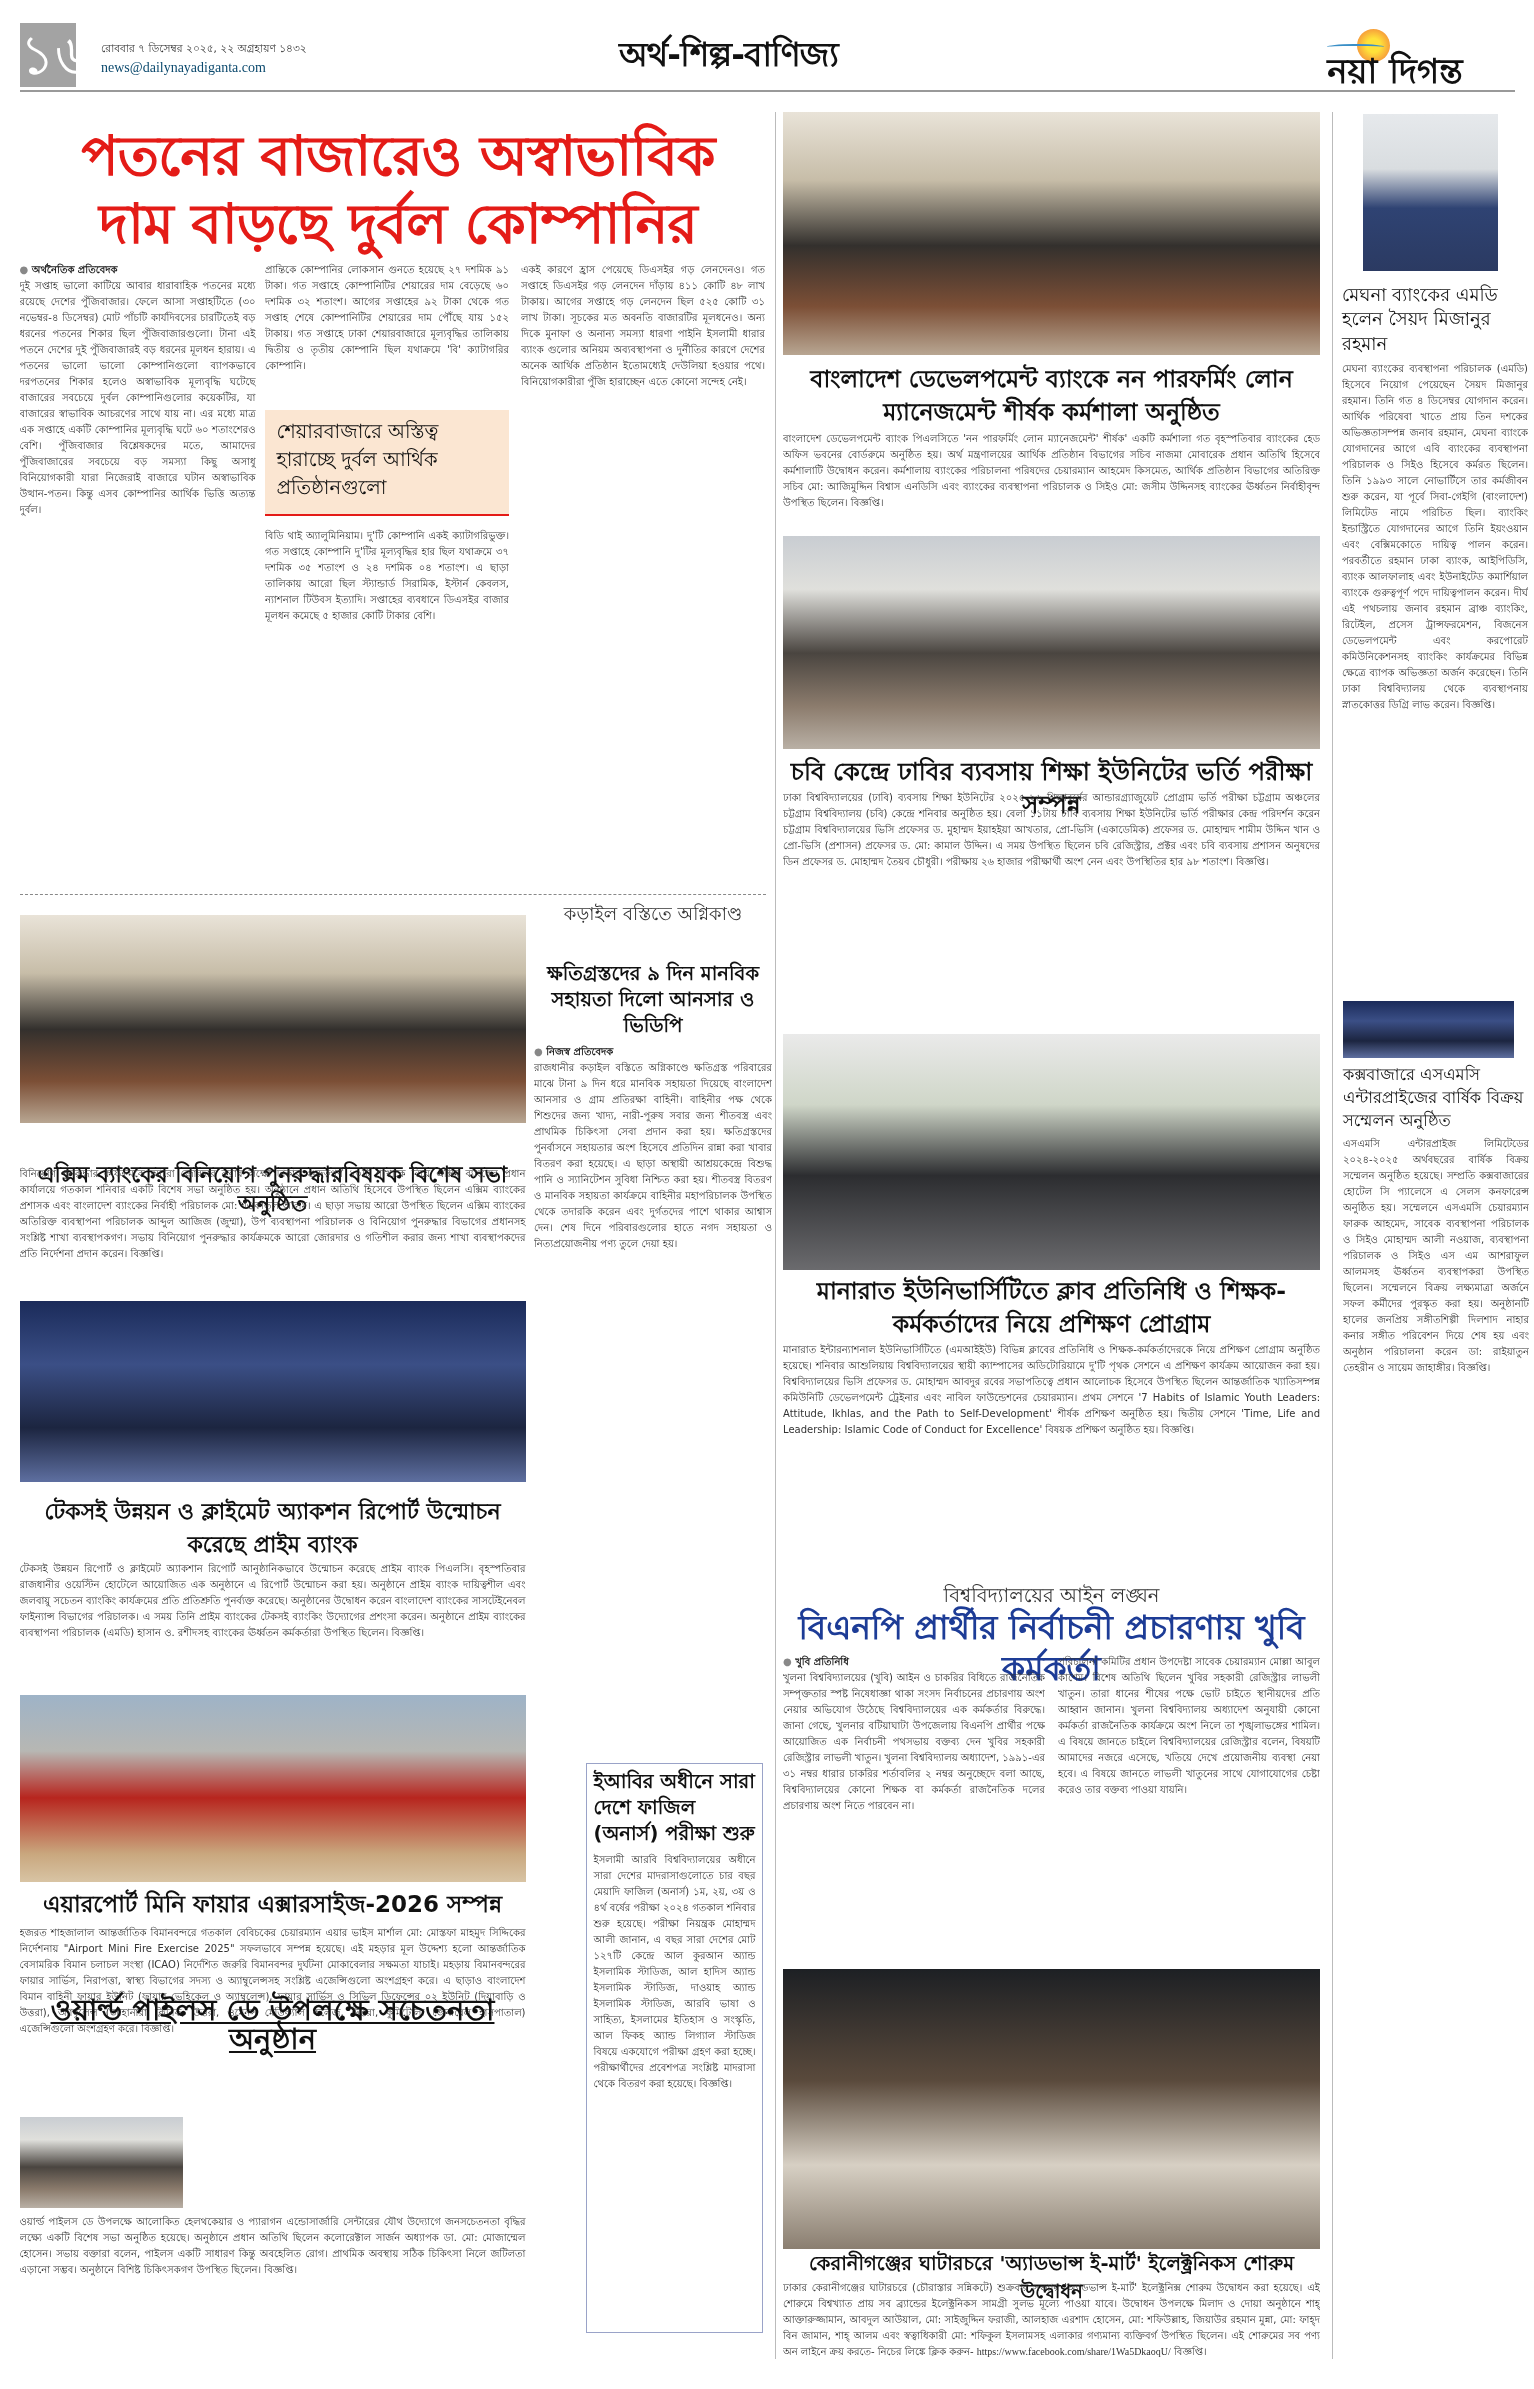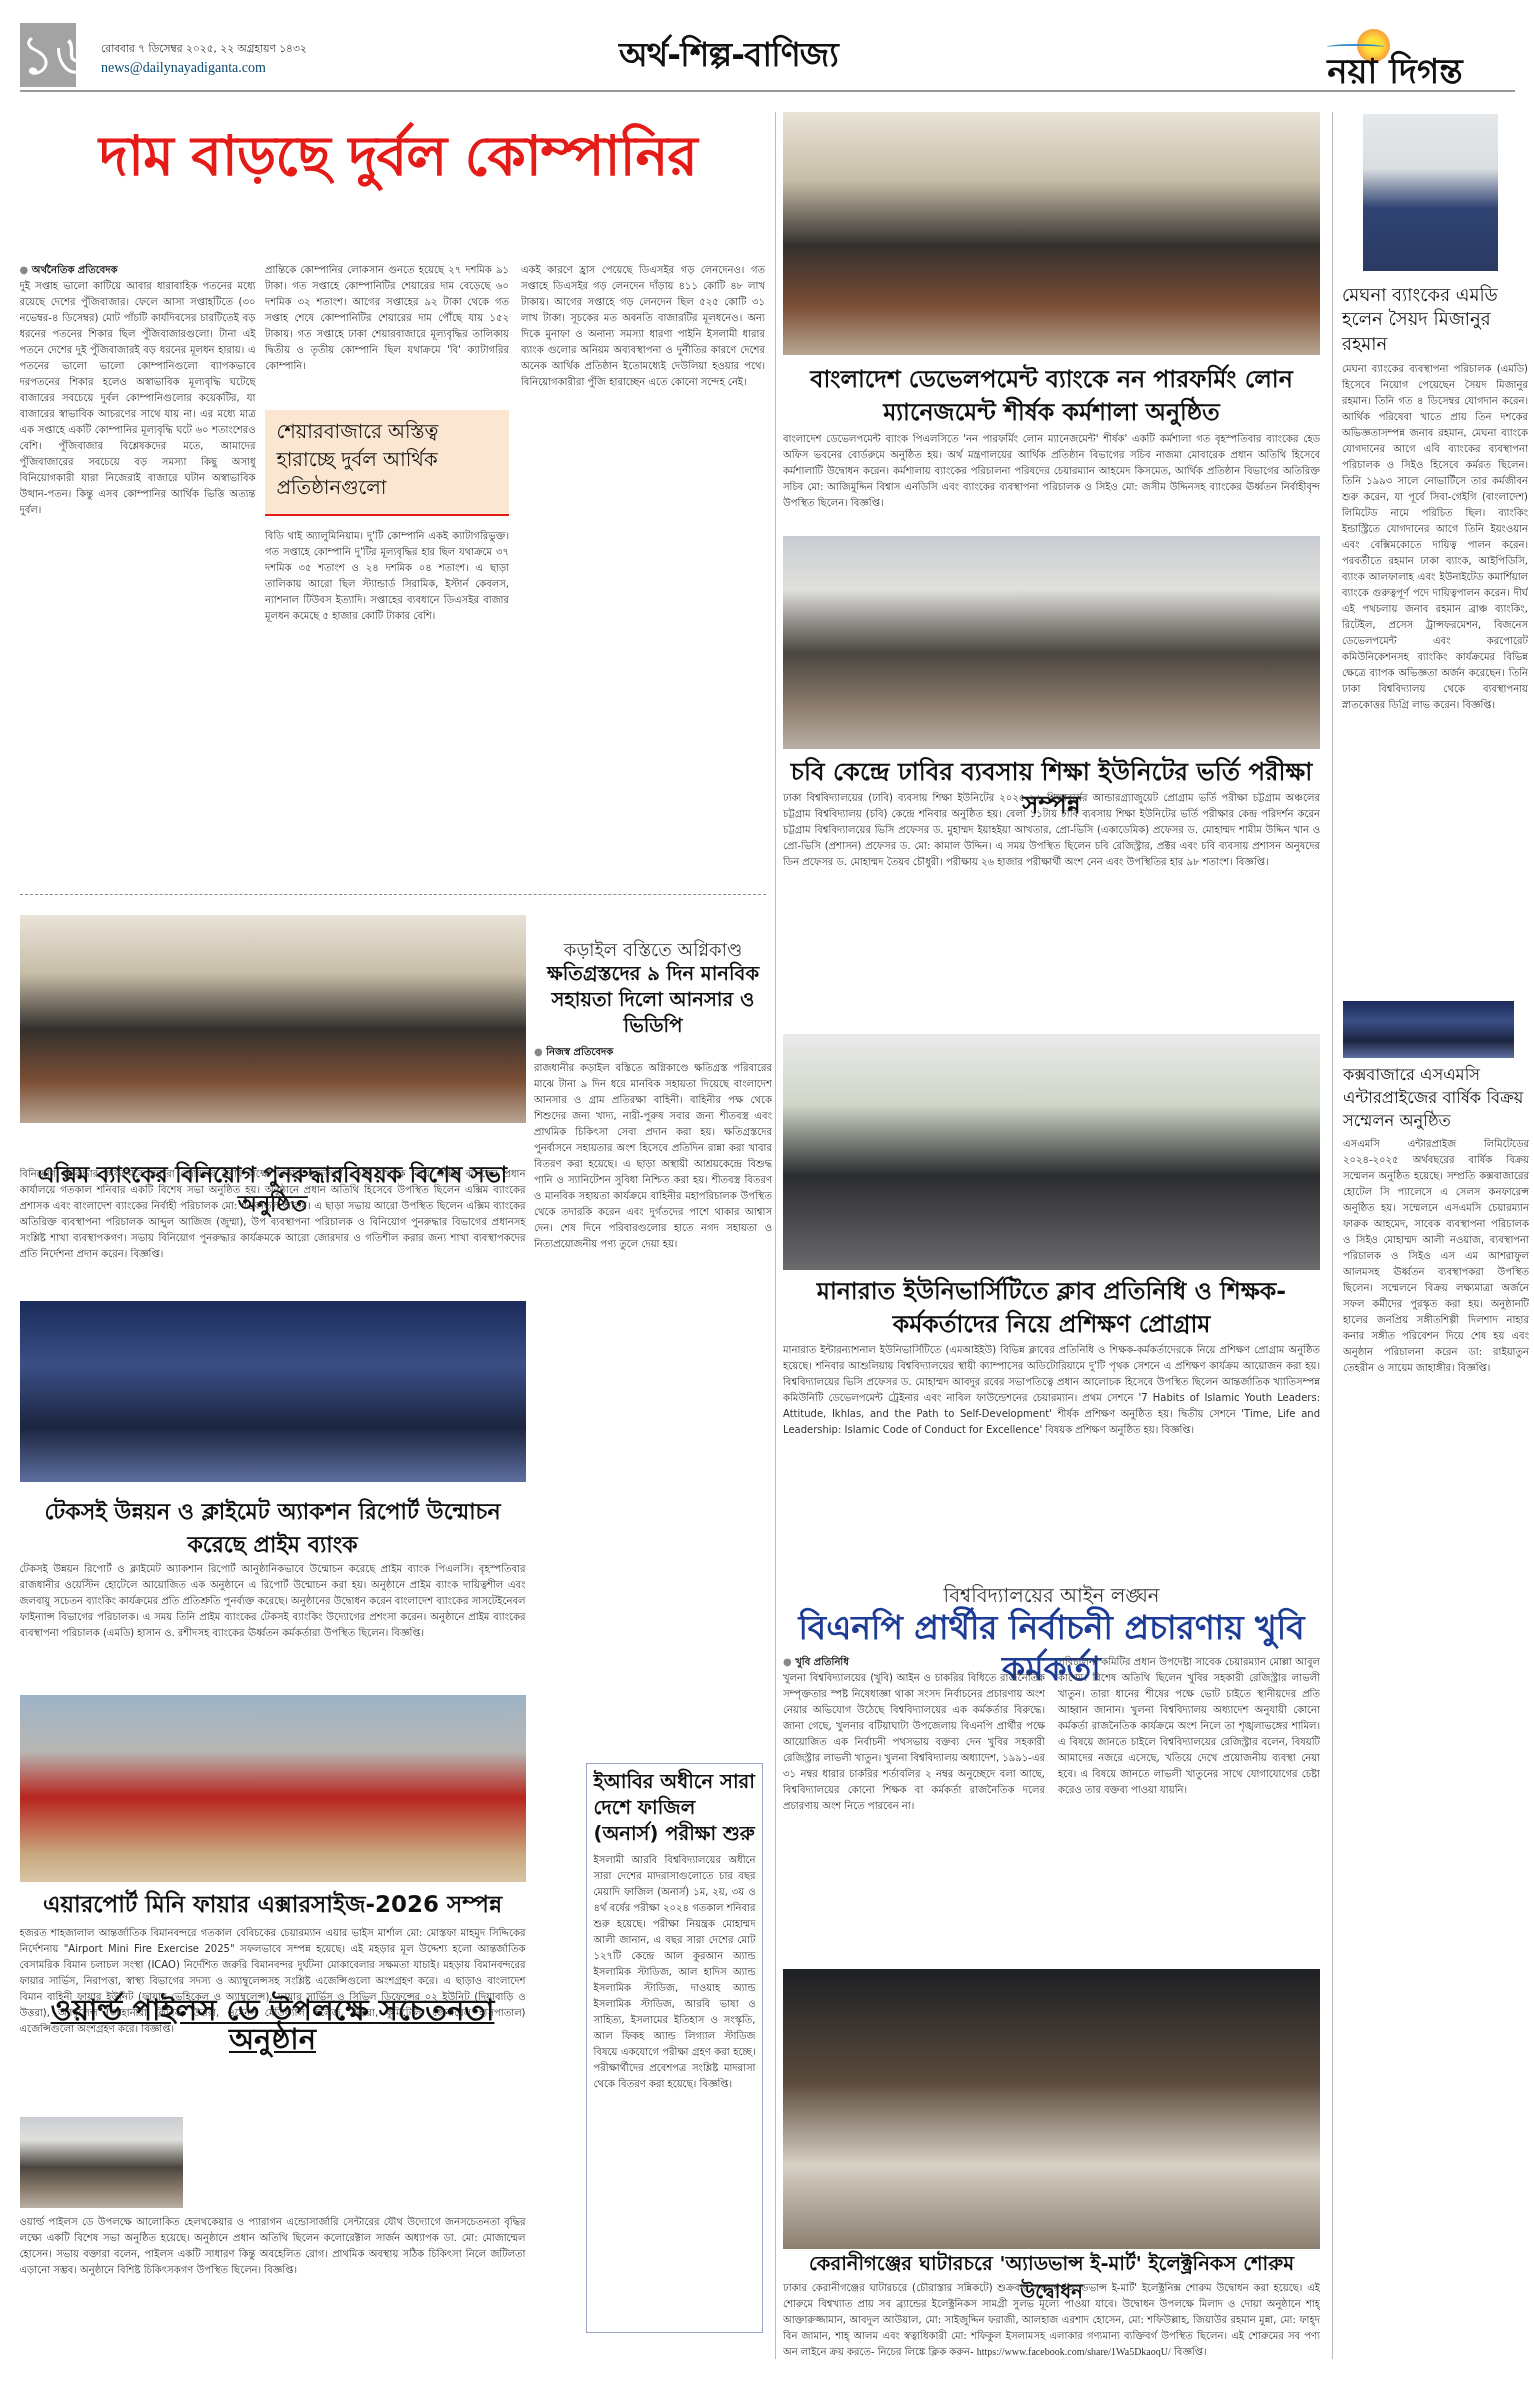--- a/index.html
+++ b/index.html
@@ -47,20 +47,21 @@
   <div class="abs section-title">অর্থ-শিল্প-বাণিজ্য</div>
   <div class="abs logo">
     <div class="logo-sun"></div>
     <div class="logo-wave"></div>
     <div class="logo-text">নয়া দিগন্ত</div>
   </div>
 </div>
 <div class="abs header-rule"></div>
 
 <div class="abs lead-head">
+  <div>পতনের বাজারেও অস্বাভাবিক</div>
   <div>দাম বাড়ছে দুর্বল কোম্পানির</div>
 </div>
 <div class="abs col-text" style="left:19.5px; top:262px; width:236px; height:620px;">
   <div class="byline">অর্থনৈতিক প্রতিবেদক</div>
   <div>দুই সপ্তাহ ভালো কাটিয়ে আবার ধারাবাহিক পতনের মধ্যে রয়েছে দেশের পুঁজিবাজার। ফেলে আসা সপ্তাহটিতে (৩০ নভেম্বর-৪ ডিসেম্বর) মোট পাঁচটি কার্যদিবসের চারটিতেই বড় ধরনের পতনের শিকার ছিল পুঁজিবাজারগুলো। টানা এই পতনে দেশের দুই পুঁজিবাজারই বড় ধরনের মূলধন হারায়। এ পতনের ভালো ভালো কোম্পানিগুলো ব্যাপকভাবে দরপতনের শিকার হলেও অস্বাভাবিক মূল্যবৃদ্ধি ঘটেছে বাজারের সবচেয়ে দুর্বল কোম্পানিগুলোর কয়েকটির, যা বাজারের স্বাভাবিক আচরণের সাথে যায় না। এর মধ্যে মাত্র এক সপ্তাহে একটি কোম্পানির মূল্যবৃদ্ধি ঘটে ৬০ শতাংশেরও বেশি। পুঁজিবাজার বিশ্লেষকদের মতে, আমাদের পুঁজিবাজারের সবচেয়ে বড় সমস্যা কিছু অসাধু বিনিয়োগকারী যারা নিজেরাই বাজারে ঘটান অস্বাভাবিক উত্থান-পতন। কিন্তু এসব কোম্পানির আর্থিক ভিত্তি অত্যন্ত দুর্বল।</div>
 </div>
 <div class="abs col-text" style="left:265px; top:262px; width:244px; height:142px;">প্রান্তিকে কোম্পানির লোকসান গুনতে হয়েছে ২৭ দশমিক ৯১ টাকা। গত সপ্তাহে কোম্পানিটির শেয়ারের দাম বেড়েছে ৬০ দশমিক ৩২ শতাংশ। আগের সপ্তাহের ৯২ টাকা থেকে গত সপ্তাহ শেষে কোম্পানিটির শেয়ারের দাম পৌঁছে যায় ১৫২ টাকায়। গত সপ্তাহে ঢাকা শেয়ারবাজারে মূল্যবৃদ্ধির তালিকায় দ্বিতীয় ও তৃতীয় কোম্পানি ছিল যথাক্রমে 'বি' ক্যাটাগরির কোম্পানি।</div>
 <div class="abs box-head">শেয়ারবাজারে অস্তিত্ব হারাচ্ছে দুর্বল আর্থিক প্রতিষ্ঠানগুলো</div>
 <div class="abs col-text" style="left:265px; top:528px; width:244px; height:358px;">বিডি থাই অ্যালুমিনিয়াম। দু'টি কোম্পানি একই ক্যাটাগরিভুক্ত। গত সপ্তাহে কোম্পানি দু'টির মূল্যবৃদ্ধির হার ছিল যথাক্রমে ৩৭ দশমিক ৩৫ শতাংশ ও ২৪ দশমিক ০৪ শতাংশ। এ ছাড়া তালিকায় আরো ছিল স্ট্যান্ডার্ড সিরামিক, ইস্টার্ন কেবলস, ন্যাশনাল টিউবস ইত্যাদি। সপ্তাহের ব্যবধানে ডিএসইর বাজার মূলধন কমেছে ৫ হাজার কোটি টাকার বেশি।</div>
 <div class="abs col-text" style="left:521px; top:262px; width:244px; height:622px;">একই কারণে হ্রাস পেয়েছে ডিএসইর গড় লেনদেনও। গত সপ্তাহে ডিএসইর গড় লেনদেন দাঁড়ায় ৪১১ কোটি ৪৮ লাখ টাকায়। আগের সপ্তাহে গড় লেনদেন ছিল ৫২৫ কোটি ৩১ লাখ টাকা। সূচকের মত অবনতি বাজারটির মূলধনেও। অন্য দিকে মুনাফা ও অনান্য সমস্যা ধারণা পাইনি ইসলামী ধারার ব্যাংক গুলোর অনিয়ম অব্যবস্থাপনা ও দুর্নীতির কারণে দেশের অনেক আর্থিক প্রতিষ্ঠান ইতোমধ্যেই দেউলিয়া হওয়ার পথে। বিনিয়োগকারীরা পুঁজি হারাচ্ছেন এতে কোনো সন্দেহ নেই।</div>
@@ -76,21 +77,21 @@
 
 <div class="abs photo hall" style="left:783px; top:536px; width:537px; height:213px;"></div>
 <div class="abs article-head" style="left:783px; top:755px; width:537px; font-size:24.4px; line-height:33px;">চবি কেন্দ্রে ঢাবির ব্যবসায় শিক্ষা ইউনিটের ভর্তি পরীক্ষা সম্পন্ন</div>
 <div class="abs col-text" style="left:783px; top:790px; width:537px; height:130px;">ঢাকা বিশ্ববিদ্যালয়ের (ঢাবি) ব্যবসায় শিক্ষা ইউনিটের ২০২৫-২৬ শিক্ষাবর্ষের আন্ডারগ্র্যাজুয়েট প্রোগ্রাম ভর্তি পরীক্ষা চট্টগ্রাম অঞ্চলের চট্টগ্রাম বিশ্ববিদ্যালয় (চবি) কেন্দ্রে শনিবার অনুষ্ঠিত হয়। বেলা ১১টায় ঢাবি ব্যবসায় শিক্ষা ইউনিটের ভর্তি পরীক্ষার কেন্দ্র পরিদর্শন করেন চট্টগ্রাম বিশ্ববিদ্যালয়ের ভিসি প্রফেসর ড. মুহাম্মদ ইয়াহইয়া আখতার, প্রো-ভিসি (একাডেমিক) প্রফেসর ড. মোহাম্মদ শামীম উদ্দিন খান ও প্রো-ভিসি (প্রশাসন) প্রফেসর ড. মো: কামাল উদ্দিন। এ সময় উপস্থিত ছিলেন চবি রেজিস্ট্রার, প্রক্টর এবং চবি ব্যবসায় প্রশাসন অনুষদের ডিন প্রফেসর ড. মোহাম্মদ তৈয়ব চৌধুরী। পরীক্ষায় ২৬ হাজার পরীক্ষার্থী অংশ নেন এবং উপস্থিতির হার ৯৮ শতাংশ। বিজ্ঞপ্তি।</div>
 
 <div class="abs photo blue" style="left:1343px; top:1001px; width:171px; height:57px;"></div>
 <div class="abs" style="left:1343px; top:1063px; width:187px; font-size:16.3px; line-height:23px; color:#111;">কক্সবাজারে এসএমসি এন্টারপ্রাইজের বার্ষিক বিক্রয় সম্মেলন অনুষ্ঠিত</div>
 <div class="abs col-text" style="left:1343px; top:1136px; width:186px; height:1205px;">এসএমসি এন্টারপ্রাইজ লিমিটেডের ২০২৪-২০২৫ অর্থবছরের বার্ষিক বিক্রয় সম্মেলন অনুষ্ঠিত হয়েছে। সম্প্রতি কক্সবাজারের হোটেল সি প্যালেসে এ সেলস কনফারেন্স অনুষ্ঠিত হয়। সম্মেলনে এসএমসি চেয়ারম্যান ফারুক আহমেদ, সাবেক ব্যবস্থাপনা পরিচালক ও সিইও মোহাম্মদ আলী নওয়াজ, ব্যবস্থাপনা পরিচালক ও সিইও এস এম আশরাফুল আলমসহ ঊর্ধ্বতন ব্যবস্থাপকরা উপস্থিত ছিলেন। সম্মেলনে বিক্রয় লক্ষ্যমাত্রা অর্জনে সফল কর্মীদের পুরস্কৃত করা হয়। অনুষ্ঠানটি হালের জনপ্রিয় সঙ্গীতশিল্পী দিলশাদ নাহার কনার সঙ্গীত পরিবেশন দিয়ে শেষ হয় এবং অনুষ্ঠান পরিচালনা করেন ডা: রাইয়াতুন তেহরীন ও সায়েম জাহাঙ্গীর। বিজ্ঞপ্তি।</div>
 
 <div class="abs photo meeting" style="left:19.5px; top:915px; width:506px; height:208px;"></div>
-<div class="abs kicker" style="left:534px; top:936px; width:238px; font-size:18px;">কড়াইল বস্তিতে অগ্নিকাণ্ড</div>
+<div class="abs kicker" style="left:534px; top:900px; width:238px; font-size:18px;">কড়াইল বস্তিতে অগ্নিকাণ্ড</div>
 <div class="abs article-head" style="left:534px; top:961px; width:238px; font-size:19.5px; line-height:26px;">ক্ষতিগ্রস্তদের ৯ দিন মানবিক সহায়তা দিলো আনসার ও ভিডিপি</div>
 <div class="abs col-text" style="left:534px; top:1044px; width:238px; height:798px;">
   <div class="byline">নিজস্ব প্রতিবেদক</div>
   <div>রাজধানীর কড়াইল বস্তিতে অগ্নিকাণ্ডে ক্ষতিগ্রস্ত পরিবারের মাঝে টানা ৯ দিন ধরে মানবিক সহায়তা দিয়েছে বাংলাদেশ আনসার ও গ্রাম প্রতিরক্ষা বাহিনী। বাহিনীর পক্ষ থেকে শিশুদের জন্য খাদ্য, নারী-পুরুষ সবার জন্য শীতবস্ত্র এবং প্রাথমিক চিকিৎসা সেবা প্রদান করা হয়। ক্ষতিগ্রস্তদের পুনর্বাসনে সহায়তার অংশ হিসেবে প্রতিদিন রান্না করা খাবার বিতরণ করা হয়েছে। এ ছাড়া অস্থায়ী আশ্রয়কেন্দ্রে বিশুদ্ধ পানি ও স্যানিটেশন সুবিধা নিশ্চিত করা হয়। শীতবস্ত্র বিতরণ ও মানবিক সহায়তা কার্যক্রমে বাহিনীর মহাপরিচালক উপস্থিত থেকে তদারকি করেন এবং দুর্গতদের পাশে থাকার আশ্বাস দেন। শেষ দিনে পরিবারগুলোর হাতে নগদ সহায়তা ও নিত্যপ্রয়োজনীয় পণ্য তুলে দেয়া হয়।</div>
 </div>
 
 <div class="abs article-head" style="left:19.5px; top:1133px; width:506px; font-size:22px; line-height:29px;margin-top:27px;">এক্সিম ব্যাংকের বিনিয়োগ পুনরুদ্ধারবিষয়ক বিশেষ সভা অনুষ্ঠিত</div>
 <div class="abs col-text" style="left:19.5px; top:1166px; width:506px; height:122px;">বিনিয়োগ পুনরুদ্ধার কার্যক্রমকে আরো জোরদার করার লক্ষ্যে ঢাকার গুরুত্বপূর্ণ ১০টি শাখাকে নিয়ে এক্সিম ব্যাংকের প্রধান কার্যালয়ে গতকাল শনিবার একটি বিশেষ সভা অনুষ্ঠিত হয়। অনুষ্ঠানে প্রধান অতিথি হিসেবে উপস্থিত ছিলেন এক্সিম ব্যাংকের প্রশাসক এবং বাংলাদেশ ব্যাংকের নির্বাহী পরিচালক মো: শওকাতুল আলম। এ ছাড়া সভায় আরো উপস্থিত ছিলেন এক্সিম ব্যাংকের অতিরিক্ত ব্যবস্থাপনা পরিচালক আব্দুল আজিজ (জুম্মা), উপ ব্যবস্থাপনা পরিচালক ও বিনিয়োগ পুনরুদ্ধার বিভাগের প্রধানসহ সংশ্লিষ্ট শাখা ব্যবস্থাপকগণ। সভায় বিনিয়োগ পুনরুদ্ধার কার্যক্রমকে আরো জোরদার ও গতিশীল করার জন্য শাখা ব্যবস্থাপকদের প্রতি নির্দেশনা প্রদান করেন। বিজ্ঞপ্তি।</div>
 
 <div class="abs photo green" style="left:783px; top:1034px; width:537px; height:236px;"></div>

